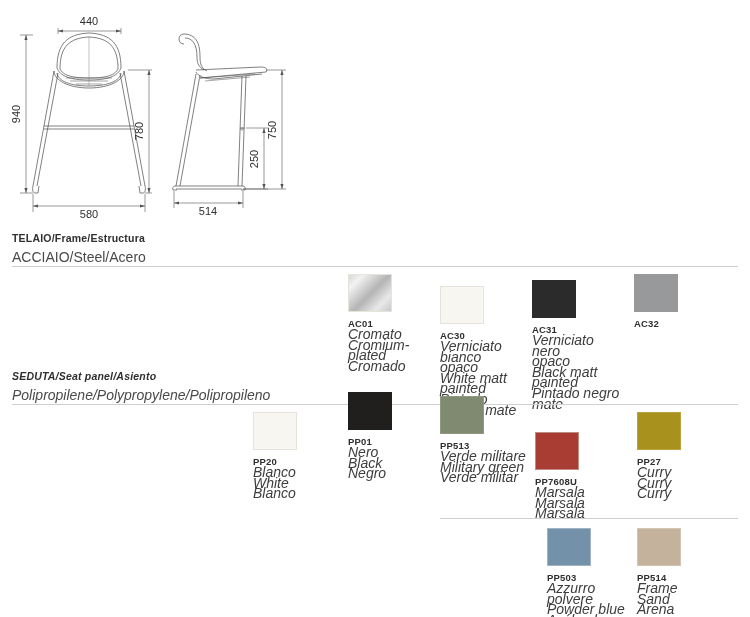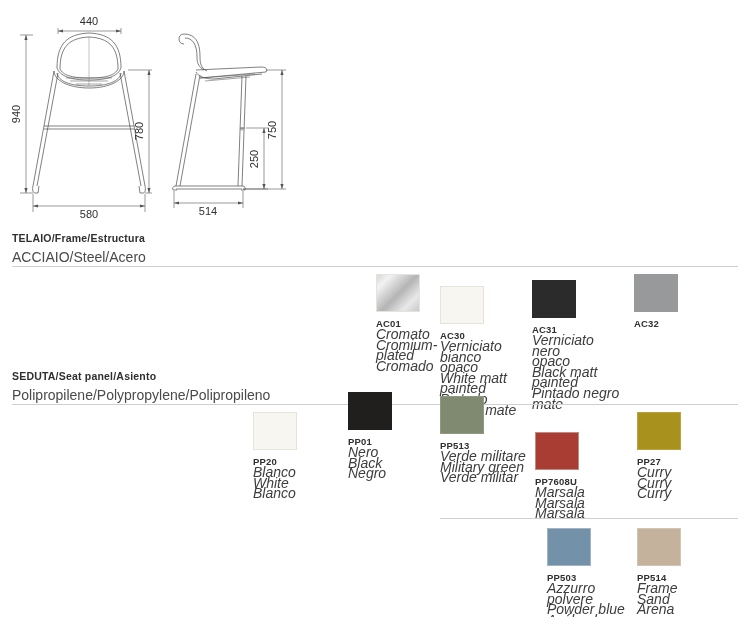--- a/index.html
+++ b/index.html
@@ -185,21 +185,21 @@
     </g>
   </svg>
 </div>
 
 <div class="section-block" style="top:232px;">
   <div class="section-title">TELAIO/Frame/Estructura</div>
   <div class="section-sub">ACCIAIO/Steel/Acero</div>
 </div>
 <div class="rule" style="left:12px; top:266px; width:726px;"></div>
 
-<div class="swatch-item" style="left:348px; top:274px;margin-left:28px;">
+<div class="swatch-item" style="left:348px; top:274px;">
   <div class="swatch-chip" style="background:linear-gradient(135deg,#d8d8d8 0%,#f2f2f2 18%,#b4b4b4 52%,#e8e8e8 78%,#c9c9c9 100%);"></div>
   <div class="swatch-code">AC01</div>
   <div class="swatch-names">Cromato
 Cromium-plated
 Cromado</div>
 </div>
 
 <div class="swatch-item" style="left:440px; top:286px;">
   <div class="swatch-chip" style="background:#f7f6f1;"></div>
   <div class="swatch-code">AC30</div>
@@ -216,21 +216,21 @@
 opaco
 Black matt painted
 Pintado negro mate</div>
 </div>
 
 <div class="swatch-item" style="left:634px; top:274px; width:110px;">
   <div class="swatch-chip" style="background:#97999a; border-color:#97999a;"></div>
   <div class="swatch-code">AC32</div>
 </div>
 
-<div class="section-block" style="top:370px;">
+<div class="section-block" style="top:370px;font-style:italic;">
   <div class="section-title">SEDUTA/Seat panel/Asiento</div>
   <div class="section-sub">Polipropilene/Polypropylene/Polipropileno</div>
 </div>
 <div class="rule" style="left:12px; top:404px; width:726px;"></div>
 
 <div class="swatch-item" style="left:253px; top:412px;">
   <div class="swatch-chip" style="background:#f7f6f1;"></div>
   <div class="swatch-code">PP20</div>
   <div class="swatch-names">Blanco
 White

